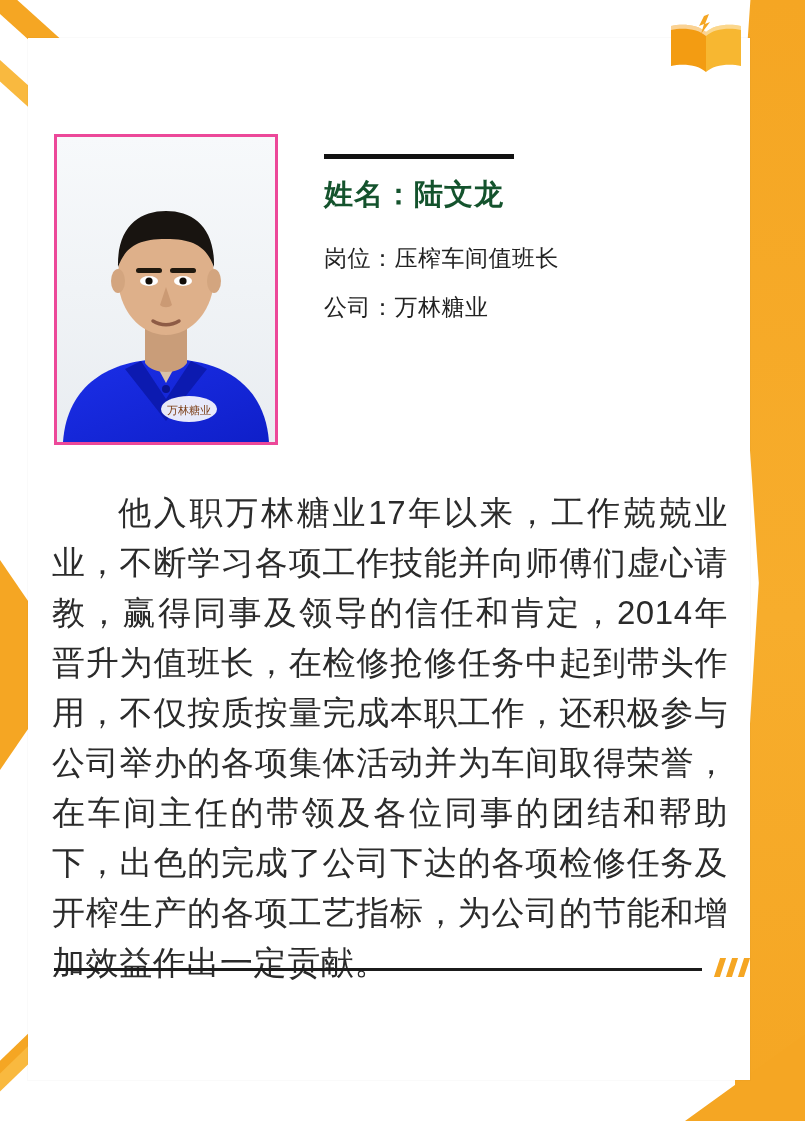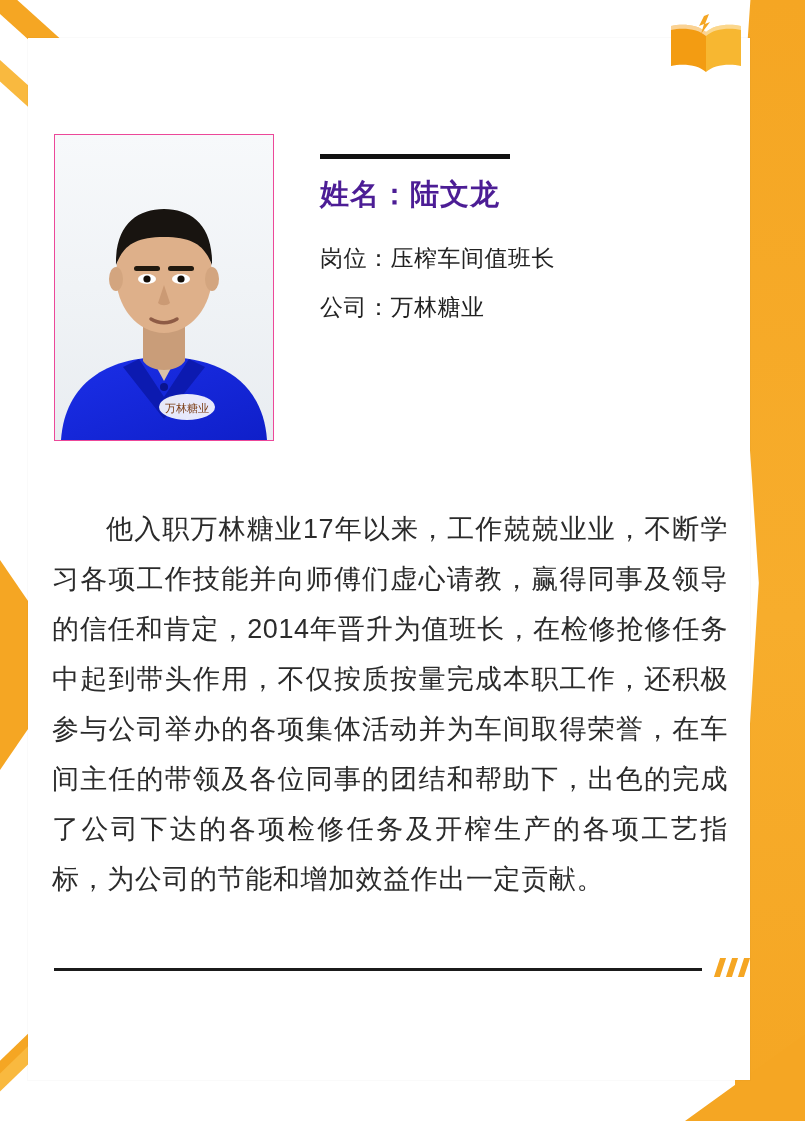--- a/index.html
+++ b/index.html
@@ -113,61 +113,61 @@
   .profile {
     position: absolute;
     left: 54px;
     top: 134px;
     display: flex;
     align-items: flex-start;
   }
   .photo-frame {
     width: 218px;
     height: 305px;
-    border: 1px solid #ec4899;
+    border: 3px solid #ec4899;
     background: #f2f4f6;
     position: relative;
     overflow: hidden;
     flex: none;
   }
   .photo-svg { display: block; width: 100%; height: 100%; }
 
   .profile-text {
     margin-left: 46px;
     padding-top: 20px;
   }
   .name-rule {
     width: 190px;
     height: 5px;
     background: #111111;
     margin-bottom: 16px;
   }
   .name-line {
     font-size: 29px;
     font-weight: bold;
-    color: #4c1d95;
+    color: #14532d;
     letter-spacing: 1px;
     margin-bottom: 28px;
     white-space: nowrap;
   }
   .info-line {
     font-size: 23px;
     color: #222222;
     margin-bottom: 18px;
     white-space: nowrap;
     letter-spacing: 0.5px;
   }
 
   
   .body-text {
     position: absolute;
     left: 52px;
-    top: 504px;
+    top: 488px;
     width: 676px;
-    font-size: 27px;
+    font-size: 33px;
     line-height: 50px;
     color: #2b2b2b;
     text-indent: 2em;
     text-align: justify;
     letter-spacing: 0.6px;
   }
 
   
   .footer-rule {
     position: absolute;

